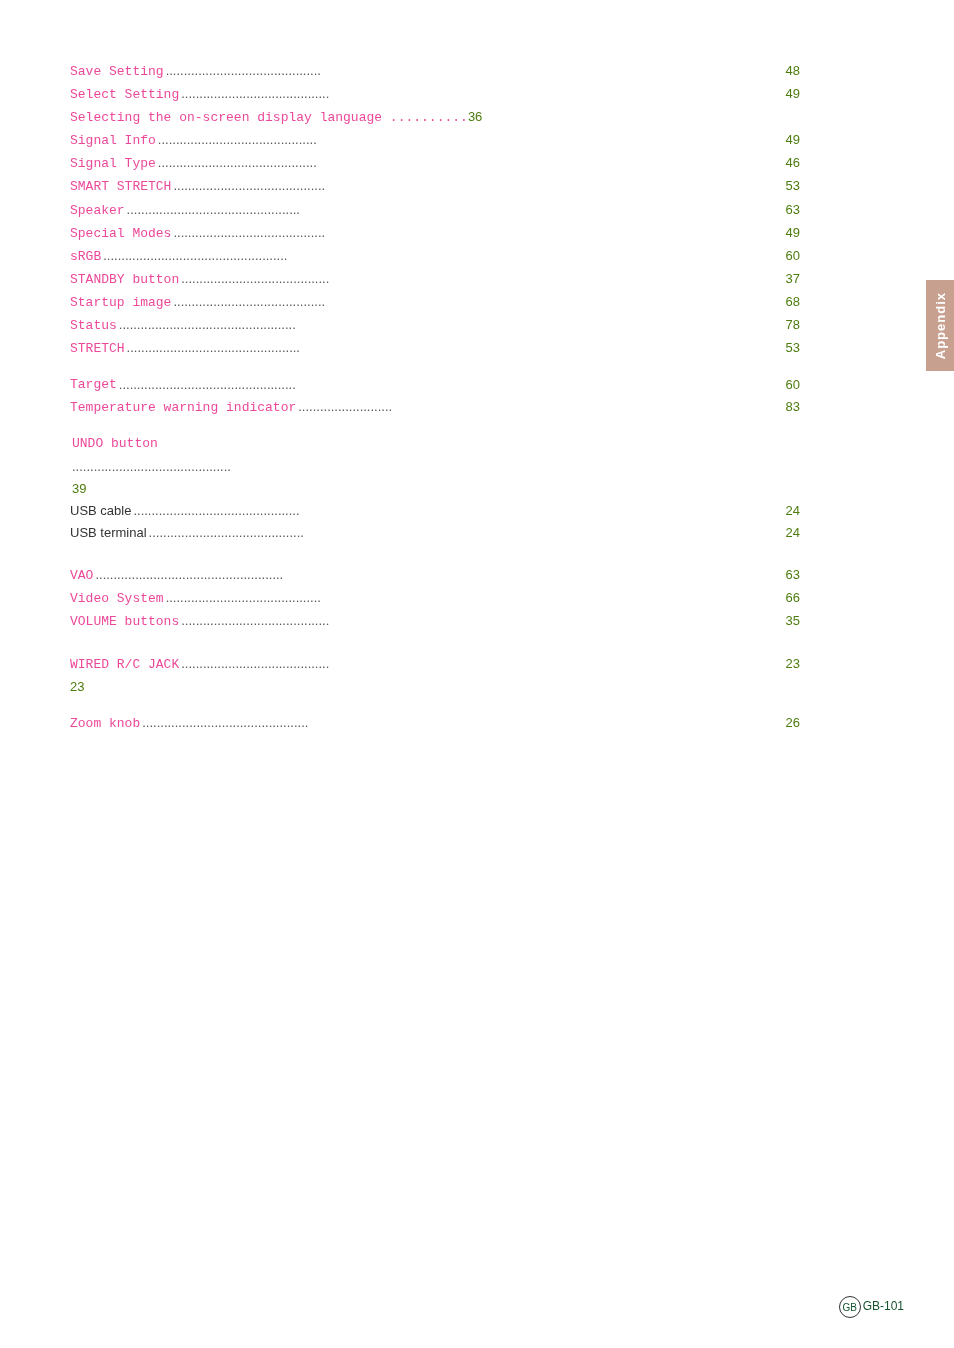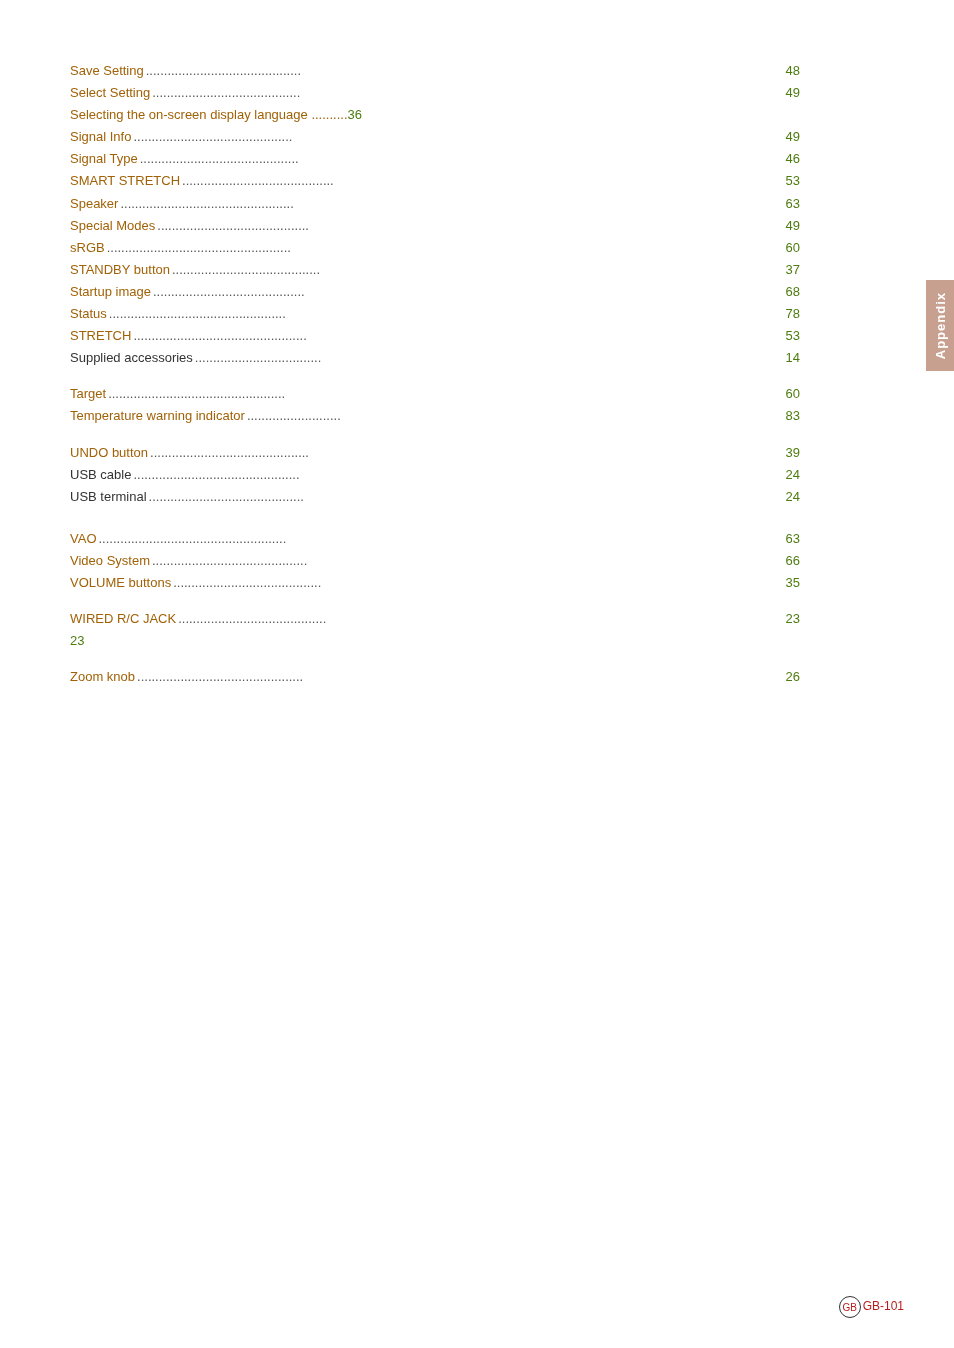--- a/index.html
+++ b/index.html
@@ -66,35 +66,36 @@
       margin: 0 2px;
     }
 
     .entry-page {
       white-space: nowrap;
       color: #4d7c0f;
     }
 
     
     .entry-blue .entry-text {
-      color: #a16207;
+      color: #ec4899;
+      font-family: Liberation Mono, monospace;
     }
 
     
     .entry-black .entry-text {
       color: #333333;
     }
 
     
     .page-number {
       position: absolute;
       bottom: 30px;
       right: 50px;
       font-size: 12px;
-      color: #b91c1c;
+      color: #14532d;
     }
 
     .page-number-circle {
       display: inline-flex;
       align-items: center;
       justify-content: center;
       border: 1px solid #333333;
       border-radius: 50%;
       width: 22px;
       height: 22px;
@@ -198,42 +199,35 @@
         </div>
       </div>
         <div>
         <div class="index-entry entry-blue" style="">
           <span class="entry-text">STRETCH</span>
           <span class="entry-dots">................................................</span>
           <span class="entry-page"> 53</span>
         </div>
       </div>
         <div>
-        <div class="index-entry entry-black" style="">
-          <span class="entry-text">Supplied accessories</span>
-          <span class="entry-dots">...................................</span>
-          <span class="entry-page"> 14</span>
-        </div>
-      </div>
-        <div>
         <div class="index-entry entry-blue" style="margin-top: 14px; align-items: flex-end;">
           <span class="entry-text">Target</span>
           <span class="entry-dots">.................................................</span>
           <span class="entry-page"> 60</span>
         </div>
       </div>
         <div>
         <div class="index-entry entry-blue" style="">
           <span class="entry-text">Temperature warning indicator</span>
           <span class="entry-dots">..........................</span>
           <span class="entry-page"> 83</span>
         </div>
       </div>
         <div>
-        <div class="index-entry entry-blue" style="margin-top: 14px;">
+        <div class="index-entry entry-blue" style="margin-top: 14px; flex-direction: column;">
           <span class="entry-text">UNDO button</span>
           <span class="entry-dots">............................................</span>
           <span class="entry-page"> 39</span>
         </div>
       </div>
         <div>
         <div class="index-entry entry-black" style="">
           <span class="entry-text">USB cable</span>
           <span class="entry-dots">..............................................</span>
           <span class="entry-page"> 24</span>
@@ -261,21 +255,21 @@
         </div>
       </div>
         <div>
         <div class="index-entry entry-blue" style="">
           <span class="entry-text">VOLUME buttons</span>
           <span class="entry-dots">.........................................</span>
           <span class="entry-page"> 35</span>
         </div>
       </div>
         <div>
-        <div class="index-entry entry-blue" style="margin-top: 14px;">
+        <div class="index-entry entry-blue" style="margin-top: 20px;">
           <span class="entry-text">WIRED R/C JACK</span>
           <span class="entry-dots">.........................................</span>
           <span class="entry-page"> 23</span>
         </div>
       </div>
         <div>
         <div class="index-entry entry-blue" style="">
           <span class="entry-page">23</span>
         </div>
       </div>

